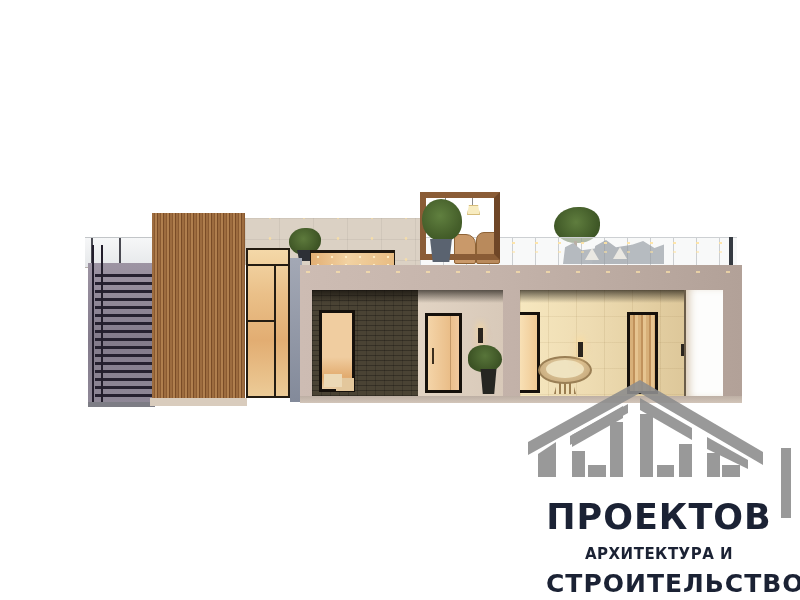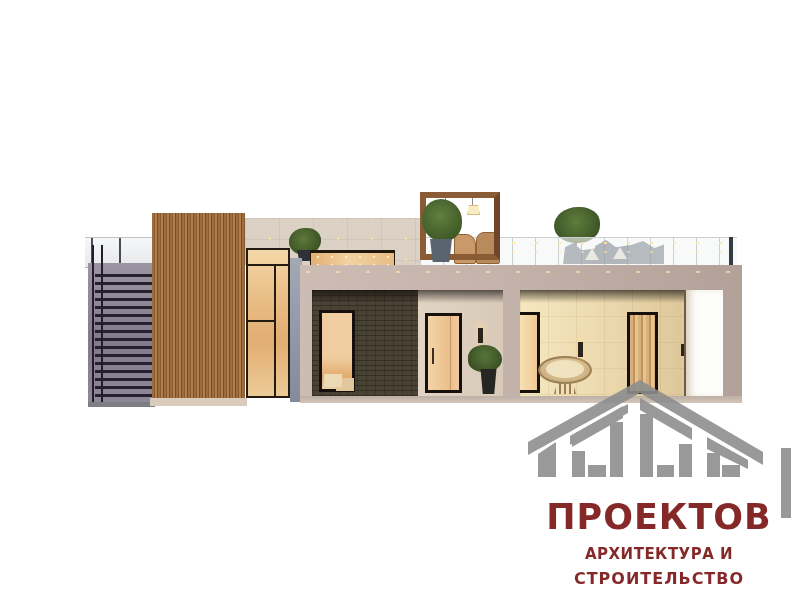--- a/index.html
+++ b/index.html
@@ -149,25 +149,25 @@
     background:radial-gradient(circle at 45% 40%,#60803f,#46602b 60%,#36511f);}
   .pergola-tree-pot{left:428px;top:239px;width:26px;height:23px;background:#5a6370;z-index:6;
     clip-path:polygon(8% 0,92% 0,82% 100%,18% 100%);}
   .pergola-chair-1{left:454px;top:234px;width:20px;height:28px;background:#c9996a;
     border:1px solid #8f6336;border-radius:4px 10px 2px 2px;z-index:4;}
   .pergola-chair-2{left:476px;top:232px;width:22px;height:30px;background:#b98a5c;
     border:1px solid #8f6336;border-radius:8px 4px 2px 2px;z-index:4;}
 
   
   .logo-svg{left:520px;top:372px;width:280px;height:228px;z-index:10;opacity:.9;}
-  .logo-text{z-index:10;color:#7f1d1d;font-weight:700;text-align:center;opacity:.95;
+  .logo-text{z-index:10;color:#0f172a;font-weight:700;text-align:center;opacity:.95;
     font-family:"DejaVu Sans","Liberation Sans",sans-serif;}
   .brand{left:544px;top:500px;width:230px;font-size:35px;letter-spacing:1px;line-height:1;}
   .tag1{left:546px;top:547px;width:226px;font-size:15px;letter-spacing:.5px;line-height:1;}
-  .tag2{left:546px;top:571px;width:226px;font-size:16px;letter-spacing:1px;line-height:1;}
+  .tag2{left:546px;top:571px;width:226px;font-size:25px;letter-spacing:1px;line-height:1;}
 </style>
 </head>
 <body>
 
 <div id="canvas">
 
   <div class="abs rail-left">
     <div class="rail-post" style="left:6px"></div>
     <div class="rail-post" style="left:34px"></div>
   </div>

